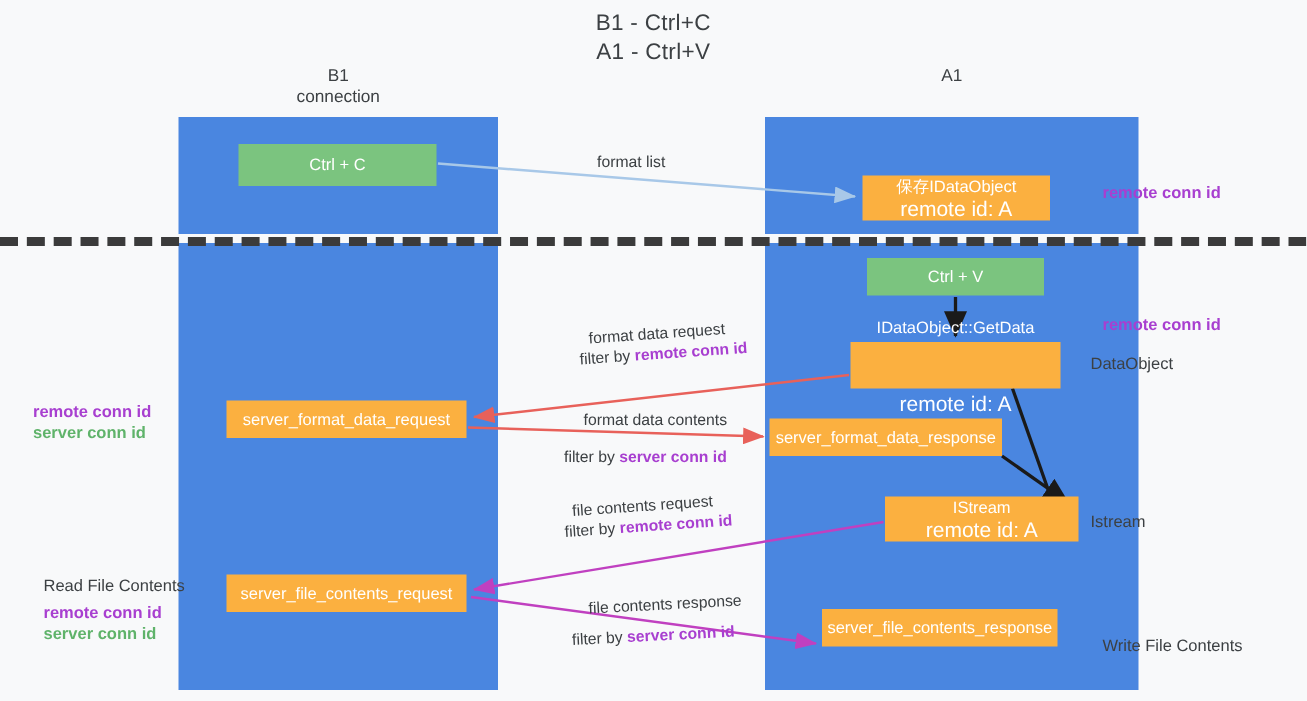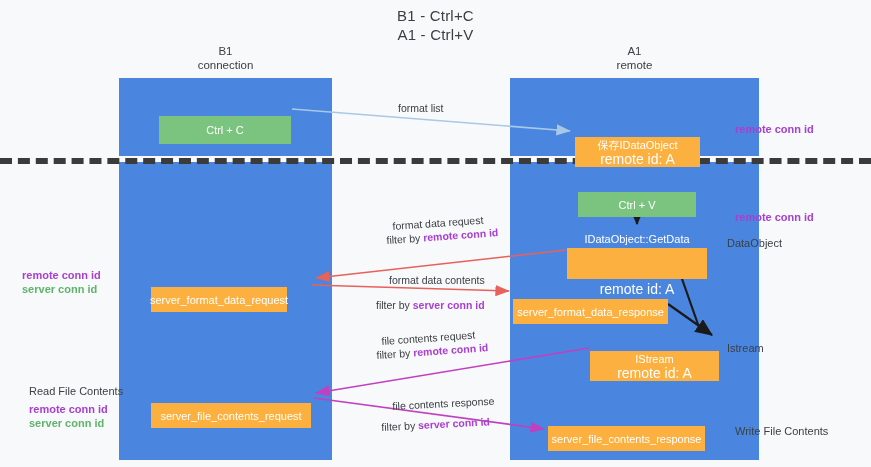--- a/index.html
+++ b/index.html
@@ -68,32 +68,31 @@
     box-sizing: border-box;
     display: flex;
     flex-direction: column;
     align-items: center;
     justify-content: center;
     color: #ffffff;
     font-size: 11px;
     line-height: 14px;
     text-align: center;
     padding: 2px 4px;
-    margin-top: 20px;
   }
   .node.green  { background: #7bc47f; }
   .node.orange { background: #fbb040; }
   .node .l2 { font-size: 14px; }
 
   
   #n-ctrlc   { left: 159px; top: 96px;  width: 132px; height: 28px; }
   #n-save    { left: 575px; top: 117px; width: 125px; height: 30px; }
   #n-ctrlv   { left: 578px; top: 172px; width: 118px; height: 25px; }
   #n-getdata { left: 567px; top: 228px; width: 140px; height: 31px; gap: 36px; }
-  #n-sfdreq  { left: 151px; top: 267px; width: 136px; height: 25px; align-items: center; }
+  #n-sfdreq  { left: 151px; top: 267px; width: 160px; height: 25px; align-items: center; }
   #n-sfdres  { left: 513px; top: 279px; width: 155px; height: 25px; }
   #n-istream { left: 590px; top: 331px; width: 129px; height: 30px; }
   #n-sfcreq  { left: 151px; top: 383px; width: 160px; height: 25px; }
   #n-sfcres  { left: 548px; top: 406px; width: 157px; height: 25px; text-align: right; }
 
   
   .side-label {
     position: absolute;
     font-size: 11px;
     line-height: 14px;
@@ -152,21 +151,20 @@
     <div>B1 - Ctrl+C</div>
     <div>A1 - Ctrl+V</div>
   </div>
 
   <div class="col-caption" id="cap-b1">
     <div>B1</div>
     <div>connection</div>
   </div>
   <div class="col-caption" id="cap-a1">
     <div>A1</div>
-    <div>remote</div>
   </div>
 
   <div class="lane" id="lane-b1-top"></div>
   <div class="lane" id="lane-b1-bot"></div>
   <div class="lane" id="lane-a1-top"></div>
   <div class="lane" id="lane-a1-bot"></div>
 
   <svg id="arrows" viewBox="0 0 871 467">
     <defs>
       <marker id="ah-blue" markerWidth="9" markerHeight="7" refX="8.5" refY="3.5" orient="auto">

